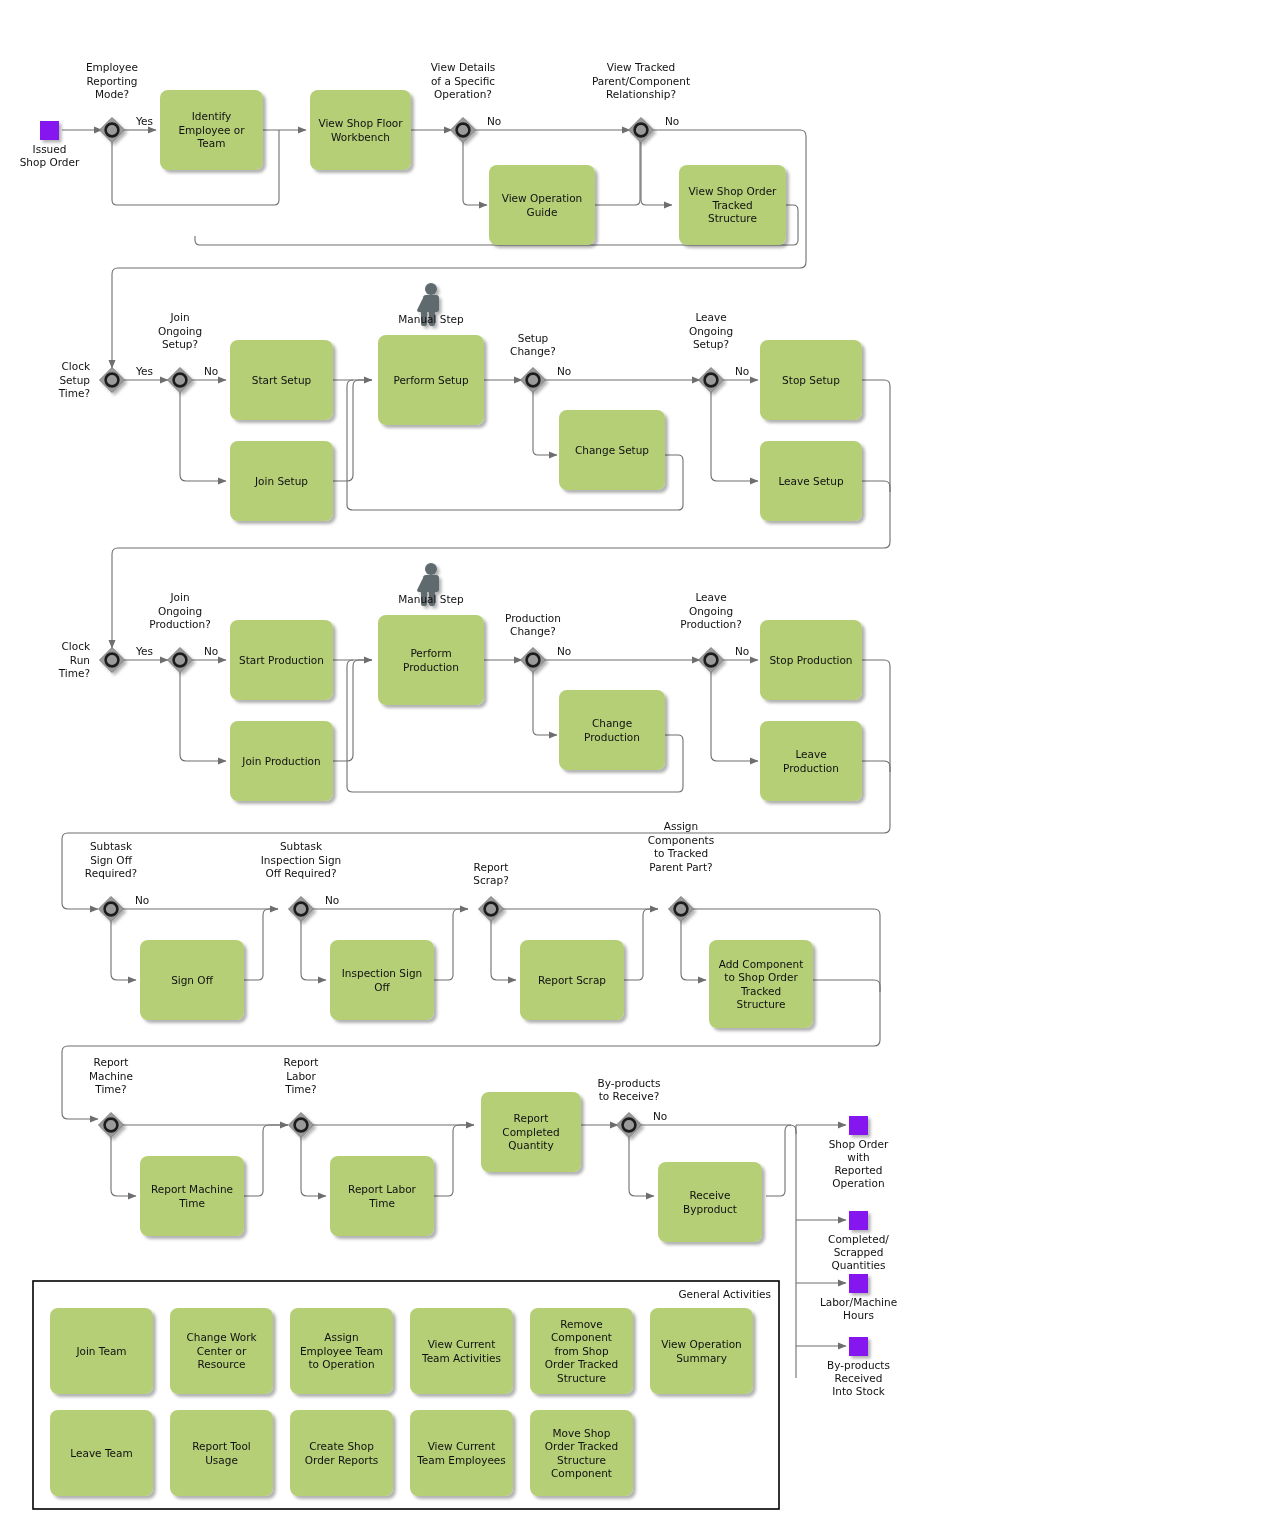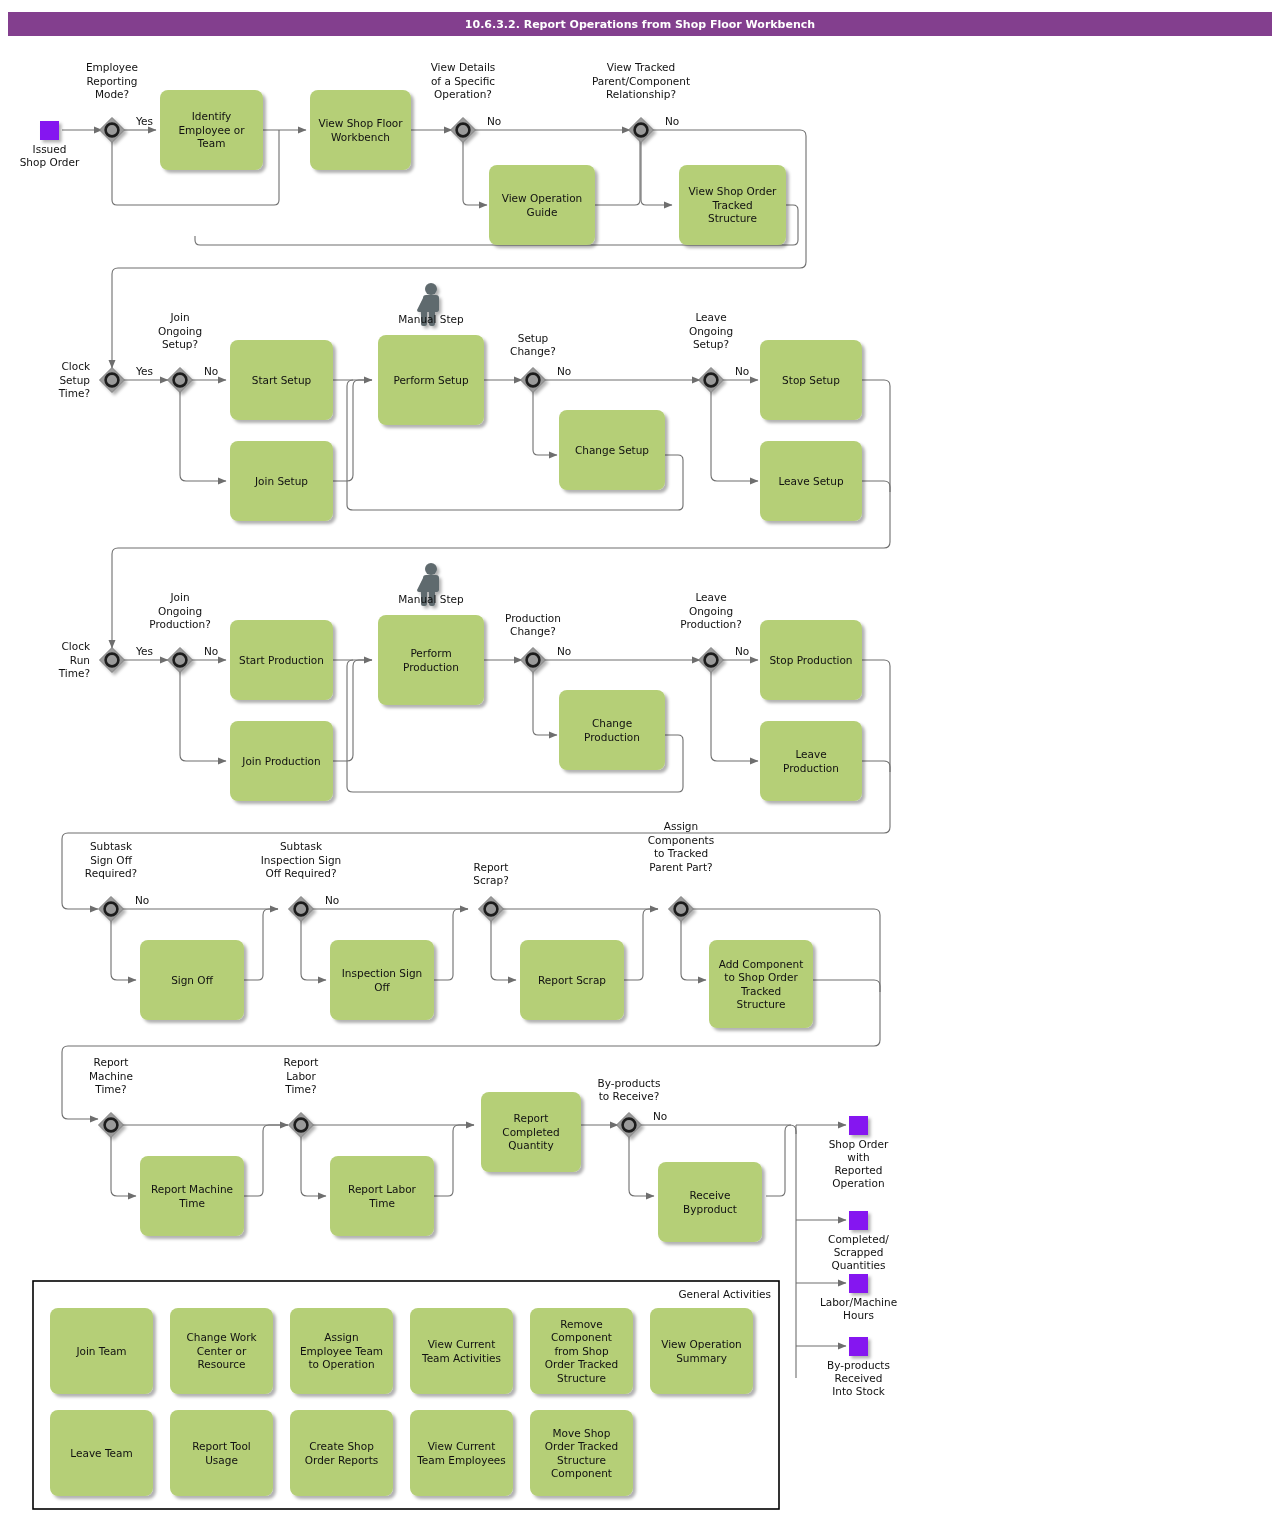--- a/index.html
+++ b/index.html
@@ -16,21 +16,20 @@
   .labeltext{font-family:"DejaVu Sans",sans-serif;font-size:10.5px;fill:#111111;}
   .edgelabel{font-family:"DejaVu Sans",sans-serif;font-size:10.5px;fill:#111111;}
   .grouptitle{font-family:"DejaVu Sans",sans-serif;font-size:10.5px;fill:#111111;}
   .ln{stroke:#6e6e6e;stroke-width:1.1;fill:none;}
 </style>
 </head>
 <body>
 
 <div id="root">
 
-  <div class="titlebar">10.6.3.2. Report Operations from Shop Floor Workbench</div>
 
   <svg id="flow" viewBox="0 0 1280 1520">
     <defs>
       <marker id="arr" markerWidth="9" markerHeight="9" refX="8" refY="4.5" orient="auto" markerUnits="userSpaceOnUse">
         <path d="M0,1 L8.5,4.5 L0,8 z" fill="#6e6e6e"></path>
       </marker>
       <filter id="sh" x="-30%" y="-30%" width="180%" height="180%">
         <feDropShadow dx="3" dy="3" stdDeviation="1.6" flood-color="#000000" flood-opacity="0.30"></feDropShadow>
       </filter>
       <filter id="shg" x="-40%" y="-40%" width="200%" height="200%">

